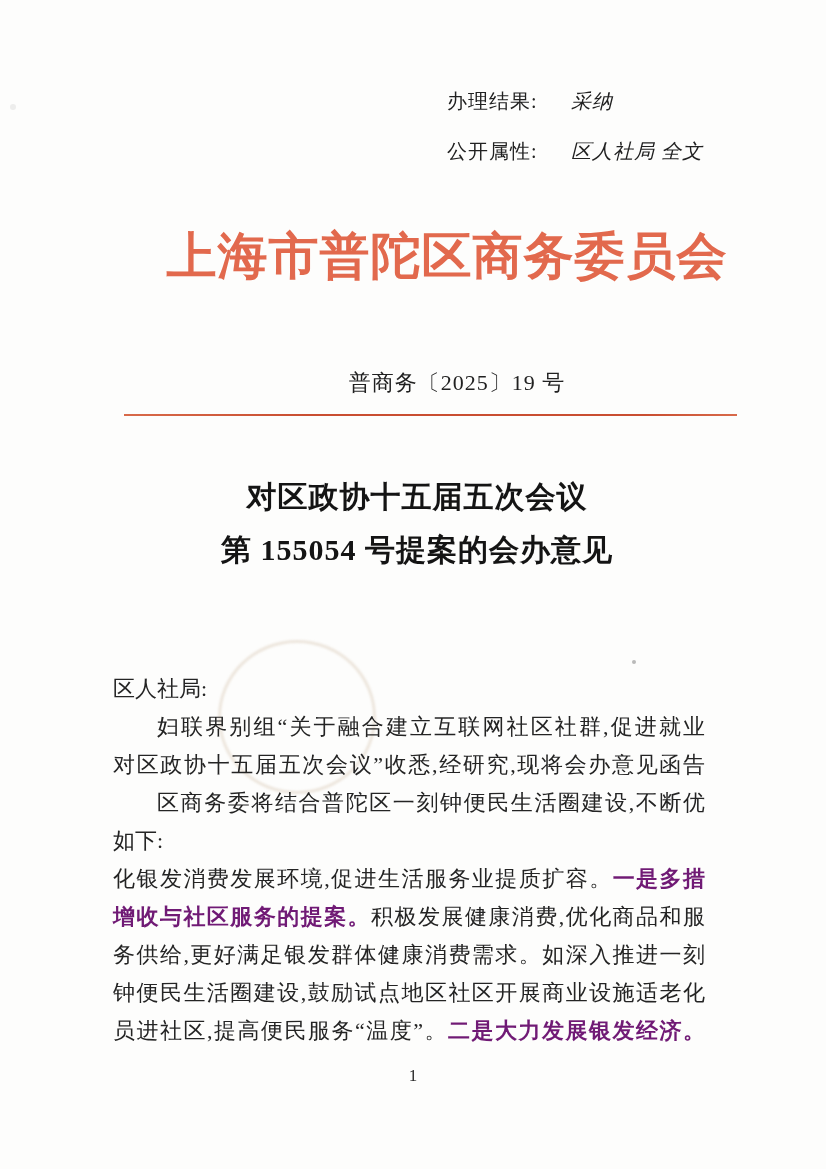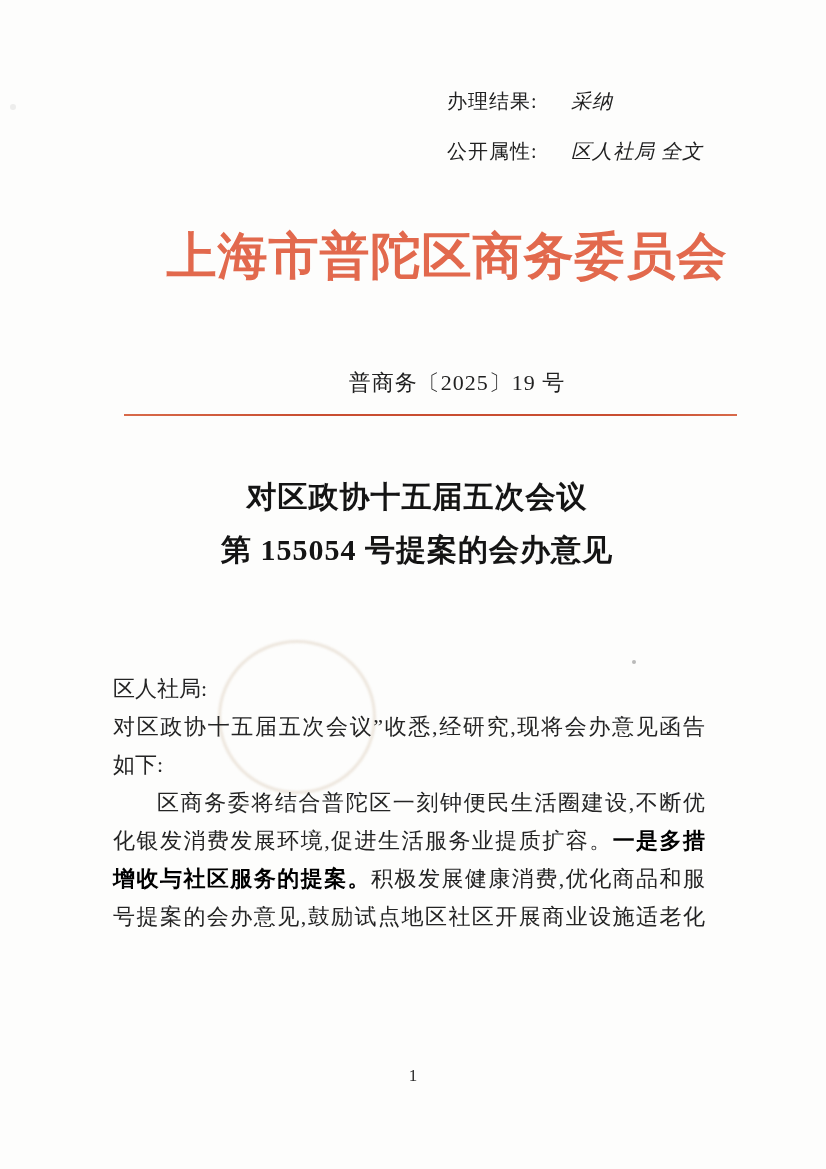--- a/index.html
+++ b/index.html
@@ -33,21 +33,21 @@
   .doc-title {
     position:absolute; top:470px; left:4px; width:100%;
     text-align:center; font-size:30px; font-weight:700;
     line-height:53px; color:#141414; letter-spacing:1px;
   }
   
   .body-text { position:absolute; left:113px; top:622px; width:592px; font-size:22px;margin-top:48px; }
   .line { height:38px; line-height:38px; color:#242424; }
   .just { text-align:justify; text-align-last:justify; }
   .ind  { padding-left:44px; }
-  .seg-bold { font-weight:700; color:#000000; }
+  .seg-bold { font-weight:700; color:#701a75; }
   
   .stamp {
     position:absolute; left:218px; top:640px; width:152px; height:148px;
     border:3px solid rgba(193,166,136,0.26); border-radius:50%;
     filter:blur(1px);
   }
   
   .dot-a { position:absolute; left:10px; top:104px; width:6px; height:6px;
     background:rgba(120,120,120,0.12); border-radius:50%; }
   .dot-b { position:absolute; left:632px; top:660px; width:4px; height:4px;
@@ -85,35 +85,44 @@
   </div>
 
   <div class="stamp"></div>
   <div class="dot-a"></div>
   <div class="dot-b"></div>
 
   <div class="body-text">
     <div class="line">
       <span>区人社局:</span>
     </div>
+    <div class="line just ind">
+      <span>妇联界别组“关于融合建立互联网社区社群,促进就业</span>
+    </div>
     <div class="line just">
       <span>对区政协十五届五次会议”收悉,经研究,现将会办意见函告</span>
     </div>
+    <div class="line just ind">
+      <span>区商务委将结合普陀区一刻钟便民生活圈建设,不断优</span>
+    </div>
     <div class="line">
       <span>如下:</span>
-    </div>
-    <div class="line just ind">
-      <span>区商务委将结合普陀区一刻钟便民生活圈建设,不断优</span>
     </div>
     <div class="line just">
       <span>化银发消费发展环境,促进生活服务业提质扩容。</span><span class="seg-bold">一是多措</span>
     </div>
     <div class="line just">
       <span class="seg-bold">增收与社区服务的提案。</span><span>积极发展健康消费,优化商品和服</span>
     </div>
     <div class="line just">
-      <span>号提案的会办意见,鼓励试点地区社区开展商业设施适老化</span>
+      <span>务供给,更好满足银发群体健康消费需求。如深入推进一刻</span>
+    </div>
+    <div class="line just">
+      <span>钟便民生活圈建设,鼓励试点地区社区开展商业设施适老化</span>
+    </div>
+    <div class="line just">
+      <span>员进社区,提高便民服务“温度”。</span><span class="seg-bold">二是大力发展银发经济。</span>
     </div>
   </div>
 
   <div class="pagenum">1</div>
 
 </div>
 
 </body></html>

